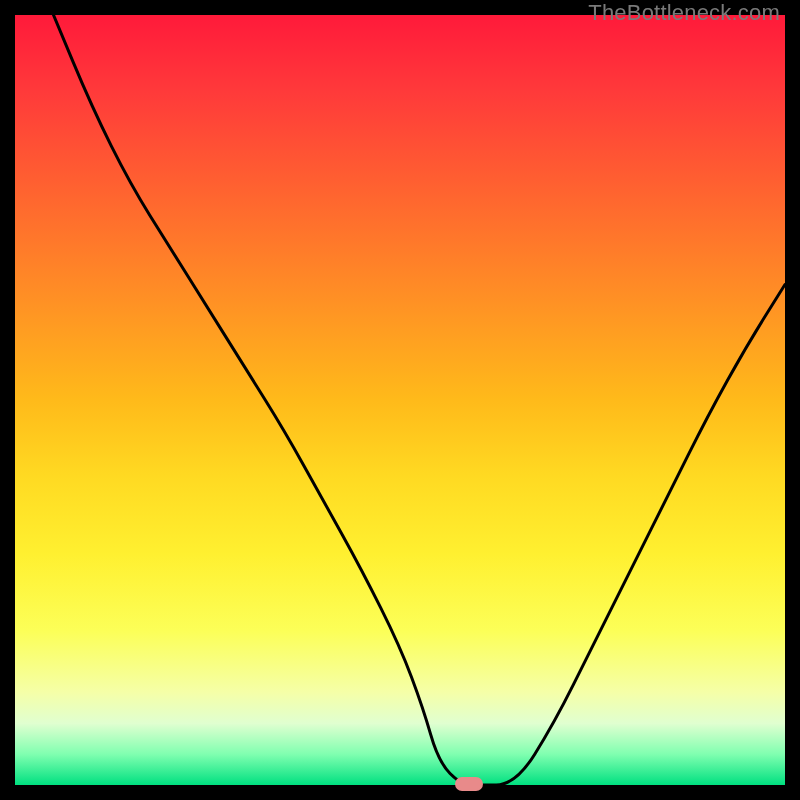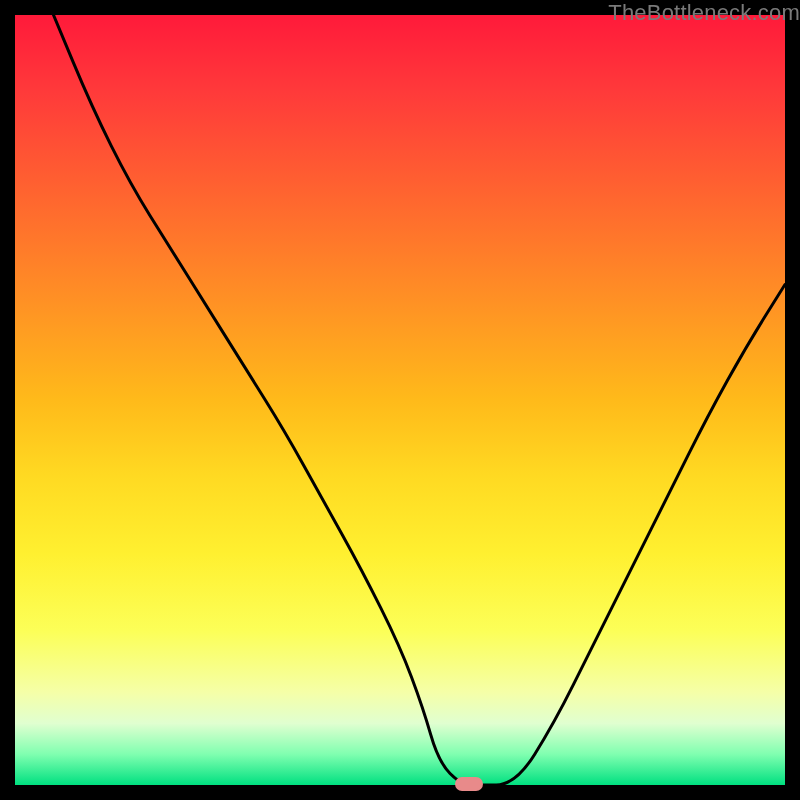--- a/index.html
+++ b/index.html
@@ -29,21 +29,21 @@
       #fcff58 80%,
       #f5ffa8 88%,
       #e0ffd0 92%,
       #80ffb0 96%,
       #00e080 100%
     );
   }
   .watermark {
     position: absolute;
     top: 0px;
-    right: 0;
+    right: 20px;
     font-family: Arial, Helvetica, sans-serif;
     font-size: 22px;
     font-weight: 500;
     color: #7a7a7a;
     letter-spacing: 0.2px;
     z-index: 10;
   }
   svg.curve {
     position: absolute;
     left: 15px;

